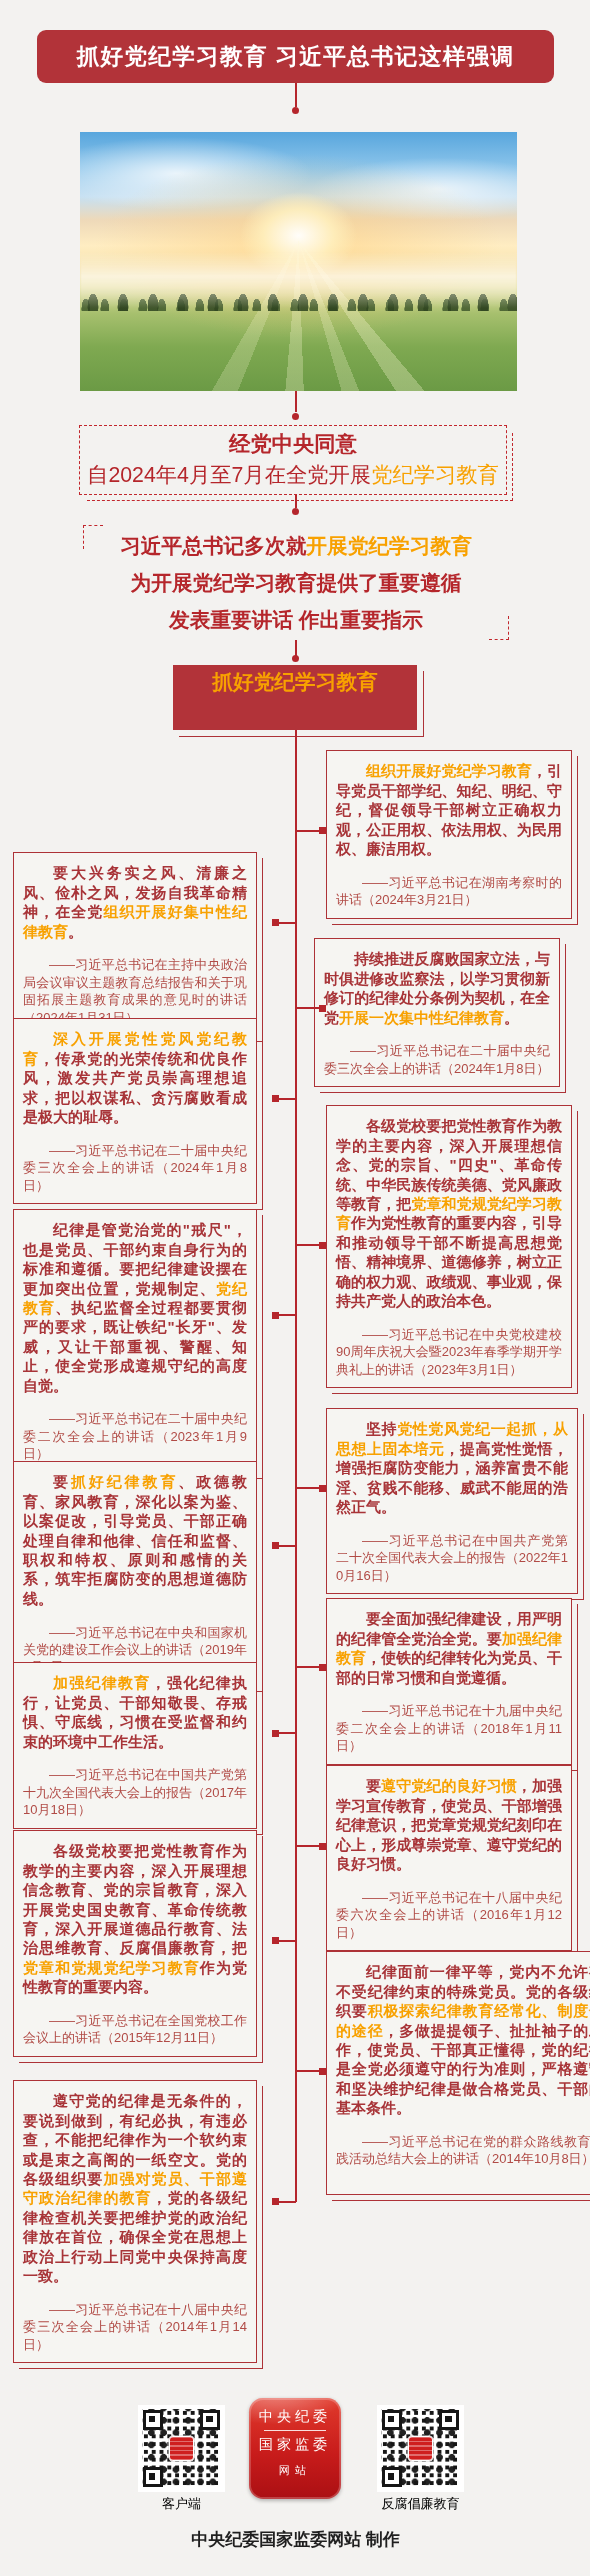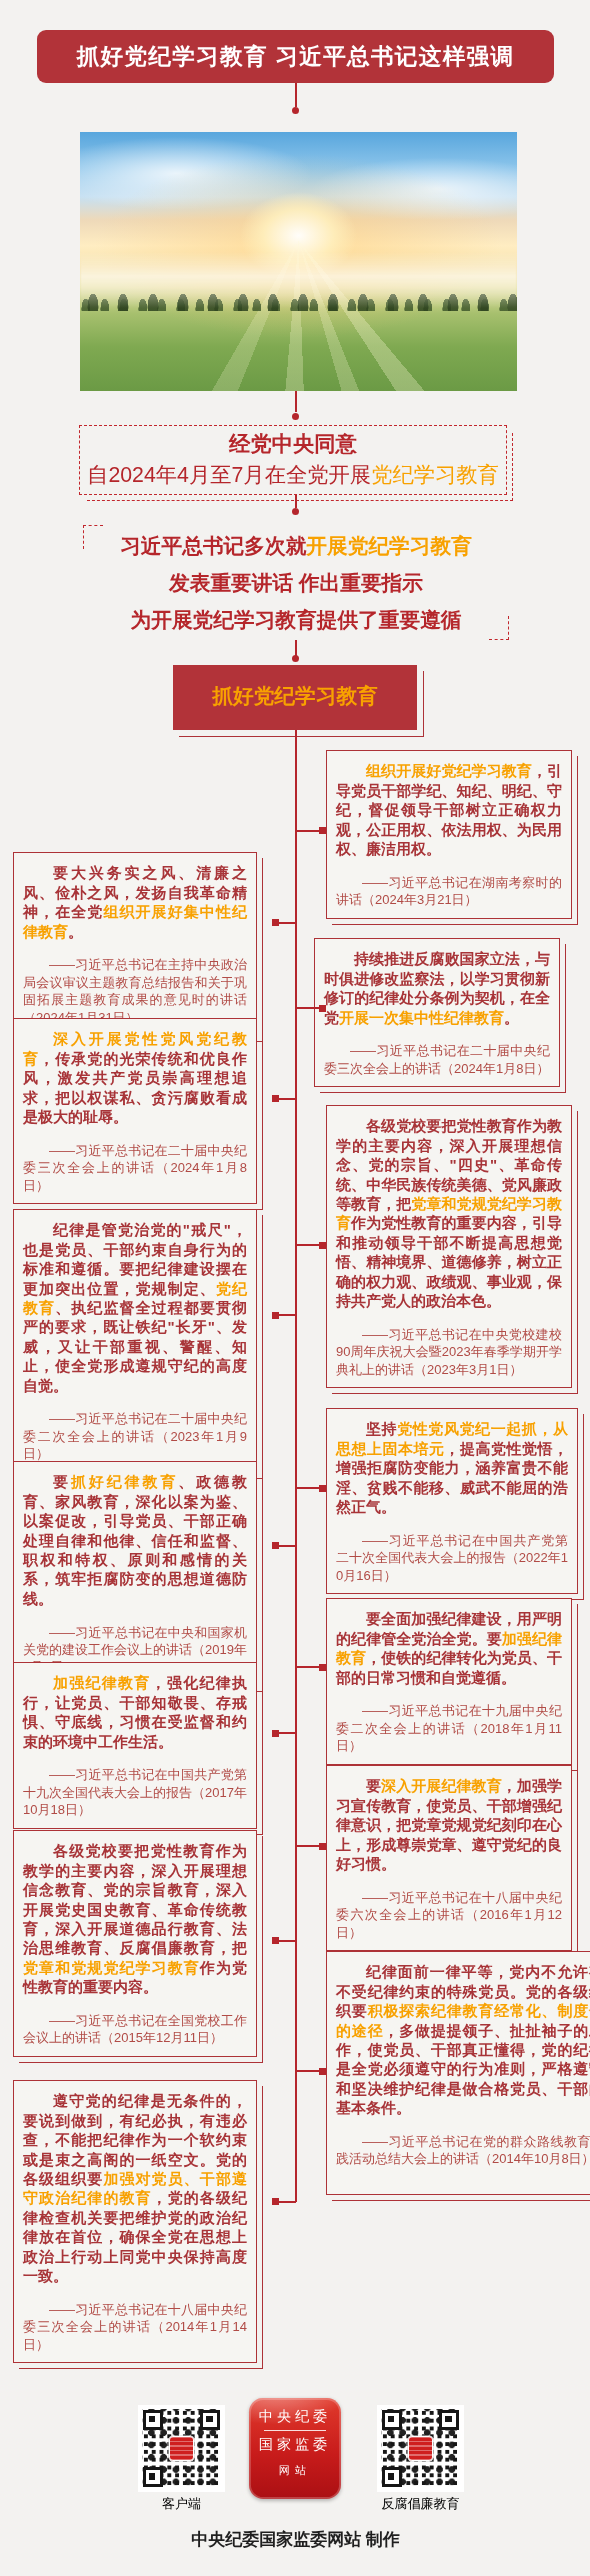--- a/index.html
+++ b/index.html
@@ -55,21 +55,21 @@
   .bracket-block { position:absolute; left:83px; top:525px; width:426px; height:115px;
     text-align:center; padding-top:1.9px; }
   .bracket-block::before { content:""; position:absolute; left:0; top:0; width:19.4px; height:23px;
     border-left:1.9px dashed #c1272d; border-top:1.9px dashed #c1272d; }
   .bracket-block::after { content:""; position:absolute; right:0; bottom:0; width:19.4px; height:23px;
     border-right:1.9px dashed #c1272d; border-bottom:1.9px dashed #c1272d; }
   .bracket-block p { font-size:20.7px; font-weight:700; color:#b5262b; line-height:37px; }
 
   
   .heading-box { position:absolute; left:173px; top:665px; width:244px; height:65px;
-    background:#b23339; text-align:center; padding-top:16px; }
+    background:#b23339; text-align:center; padding-top:2px; }
   .heading-box::after { content:""; position:absolute; left:5.8px; top:5.8px; right:-7.1px; bottom:-7.1px;
     border-right:1.9px solid #ad3237; border-bottom:1.9px solid #ad3237; }
   .heading-box .h1 { font-size:20.7px; font-weight:700; color:#f8a100; line-height:30px; }
   .heading-box .h2 { font-size:20.7px; font-weight:700; color:#ffffff; line-height:30px; }
 
   
   .axis { position:absolute; left:295px; top:730px; width:1.9px; height:1472px; background:#b5262c; }
 
   
   .quote-card { position:absolute; background:#f6f5f2; border:1.9px solid #ad3237;
@@ -134,22 +134,22 @@
   <div class="dashed-box">
     <div class="l1">经党中央同意</div>
     <div class="l2"><span>自2024年4月至7月在全党开展</span><span class="hl">党纪学习教育</span></div>
   </div>
 
   <div class="vline" style="top:495px;height:13px;"></div>
   <div class="vdot" style="top:508px;"></div>
 
   <div class="bracket-block">
     <p><span>习近平总书记多次就</span><span class="hl">开展党纪学习教育</span></p>
+    <p>为开展党纪学习教育提供了重要遵循</p>
     <p>发表重要讲话 作出重要指示</p>
-    <p>为开展党纪学习教育提供了重要遵循</p>
   </div>
 
   <div class="vline" style="top:640px;height:15.5px;"></div>
   <div class="vdot" style="top:655px;"></div>
 
   <div class="heading-box">
     <div class="h1">抓好党纪学习教育</div>
   </div>
 
   <div class="axis"></div>
@@ -209,21 +209,21 @@
       </div>
       <div class="conn-line" style="left: 297px; top: 1666px; width: 22.6px;"></div>
       <div class="conn-square" style="left: 319px; top: 1664px;"></div>
       <div class="quote-card" style="left: 13px; top: 1662px; width: 244px; min-height: 144px;">
         <p class="quote-text"><span class="hl">加强纪律教育</span><span>，强化纪律执行，让党员、干部知敬畏、存戒惧、守底线，习惯在受监督和约束的环境中工作生活。</span></p>
         <p class="quote-source">——习近平总书记在中国共产党第十九次全国代表大会上的报告（2017年10月18日）</p>
       </div>
       <div class="conn-line" style="left: 279px; top: 1732px; width: 17.4px;"></div>
       <div class="conn-square" style="left: 272px; top: 1730px;"></div>
       <div class="quote-card" style="left: 326px; top: 1765px; width: 246px; min-height: 167px;">
-        <p class="quote-text"><span>要</span><span class="hl">深入开展纪律教育</span><span>，加强学习宣传教育，使党员、干部增强纪律意识，把党章党规党纪刻印在心上，形成尊崇党章、遵守党纪的良好习惯。</span></p>
+        <p class="quote-text"><span>要</span><span class="hl">遵守党纪的良好习惯</span><span>，加强学习宣传教育，使党员、干部增强纪律意识，把党章党规党纪刻印在心上，形成尊崇党章、遵守党纪的良好习惯。</span></p>
         <p class="quote-source">——习近平总书记在十八届中央纪委六次全会上的讲话（2016年1月12日）</p>
       </div>
       <div class="conn-line" style="left: 297px; top: 1845px; width: 22.6px;"></div>
       <div class="conn-square" style="left: 319px; top: 1843px;"></div>
       <div class="quote-card" style="left: 13px; top: 1830px; width: 244px; min-height: 224px;">
         <p class="quote-text"><span>各级党校要把党性教育作为教学的主要内容，深入开展理想信念教育、党的宗旨教育，深入开展党史国史教育、革命传统教育，深入开展道德品行教育、法治思维教育、反腐倡廉教育，把</span><span class="hl">党章和党规党纪学习教育</span><span>作为党性教育的重要内容。</span></p>
         <p class="quote-source">——习近平总书记在全国党校工作会议上的讲话（2015年12月11日）</p>
       </div>
       <div class="conn-line" style="left: 279px; top: 1940px; width: 17.4px;"></div>
       <div class="conn-square" style="left: 272px; top: 1937px;"></div>

